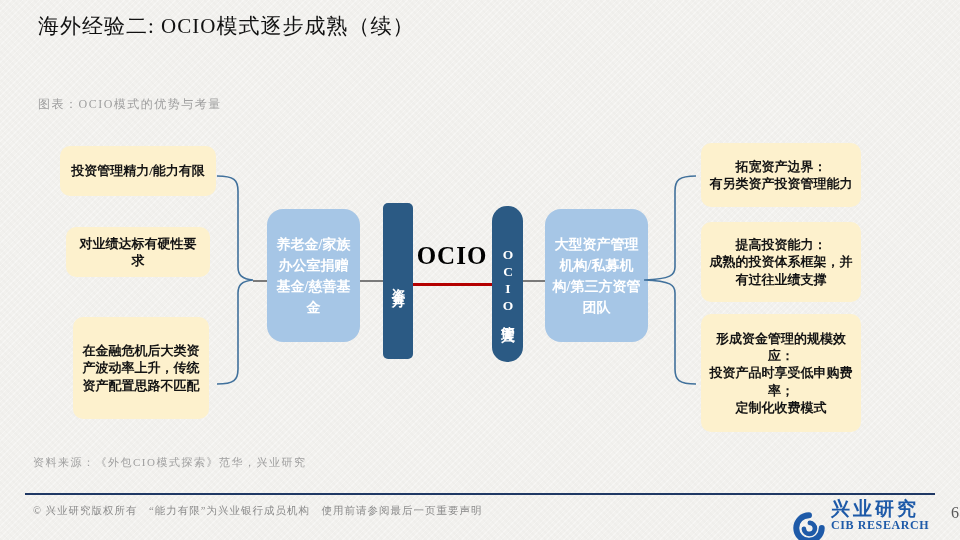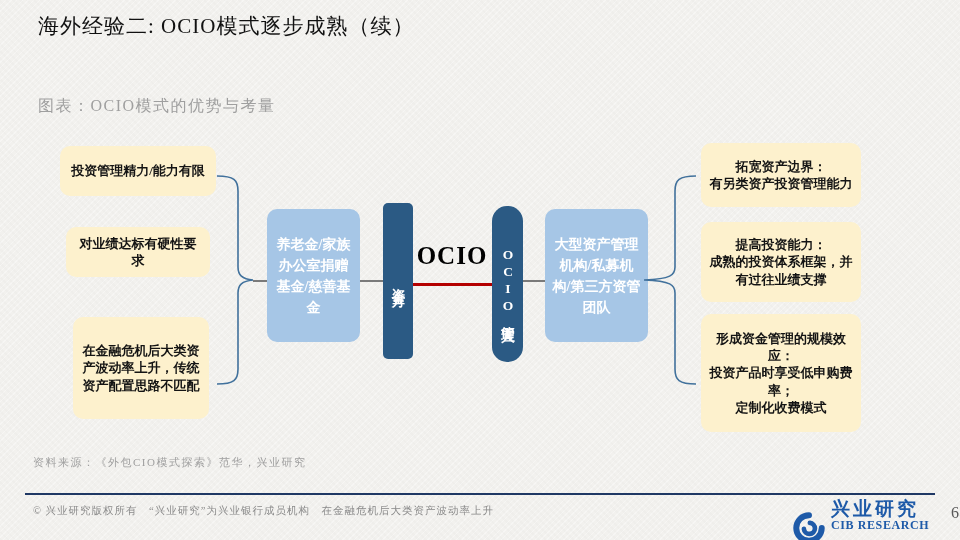--- a/index.html
+++ b/index.html
@@ -15,31 +15,31 @@
     overflow:hidden;
   }
   .abs{position:absolute;}
   .slide-title{
     left:38px;top:12px;width:860px;
     font-size:21px;font-weight:normal;color:#111;
     letter-spacing:1px;
   }
   .caption{
     left:38px;top:96px;
-    font-size:16px;color:#9f9f9f;letter-spacing:1.5px;
+    font-size:12px;color:#9f9f9f;letter-spacing:1.5px;
   }
   .ybox{
     background:#fdf1cd;border-radius:10px;
     display:flex;align-items:center;justify-content:center;
     text-align:center;font-size:13px;font-weight:bold;color:#141414;
     line-height:1.32;padding:4px 8px;box-sizing:border-box;
     white-space:pre-line;
   }
   .bluebox{
-    background:#a6c6e6;border-radius:10px;
+    background:#a6c6e6;border-radius:16px;
     display:flex;align-items:center;justify-content:center;
     text-align:center;font-size:14px;font-weight:bold;color:#fff;
     line-height:1.5;padding:8px 7px;box-sizing:border-box;
   }
   .pill{
     background:#2b5a84;color:#fff;font-weight:bold;font-size:13.5px;
     display:flex;align-items:center;justify-content:center;
     writing-mode:vertical-rl;text-orientation:upright;
     letter-spacing:3px;box-sizing:border-box;
   }
@@ -108,21 +108,21 @@
 有另类资产投资管理能力</div>
   <div class="abs ybox" style="left:701px;top:222px;width:160px;height:80px;">提高投资能力：
 成熟的投资体系框架，并有过往业绩支撑</div>
   <div class="abs ybox" style="left:701px;top:314px;width:160px;height:118px;">形成资金管理的规模效应：
 投资产品时享受低申购费率；
 定制化收费模式</div>
 
   <div class="abs source">资料来源：《外包CIO模式探索》范华，兴业研究</div>
 
   <div class="abs footer-divider"></div>
-  <div class="abs footer-text">© 兴业研究版权所有　“兴业研究”为兴业银行成员机构　在金融危机后大类资产波动率上升</div>
+  <div class="abs footer-text">© 兴业研究版权所有　“能力有限”为兴业银行成员机构　使用前请参阅最后一页重要声明</div>
 
   <div class="abs logo">
     <svg width="34" height="34" viewBox="0 0 40 40">
       <path d="M20 5 A15 15 0 1 0 35 20" fill="none" stroke="#1e5aa8" stroke-width="7" stroke-linecap="round"></path>
       <path d="M21 14 A6.5 6.5 0 1 1 14 21" fill="none" stroke="#1e5aa8" stroke-width="5.5" stroke-linecap="round"></path>
     </svg>
     <div class="logo-txt">
       <span class="logo-name">兴业研究</span>
       <span class="logo-sub">CIB RESEARCH</span>
       <span class="logo-tag">金融资产专业定价</span>

